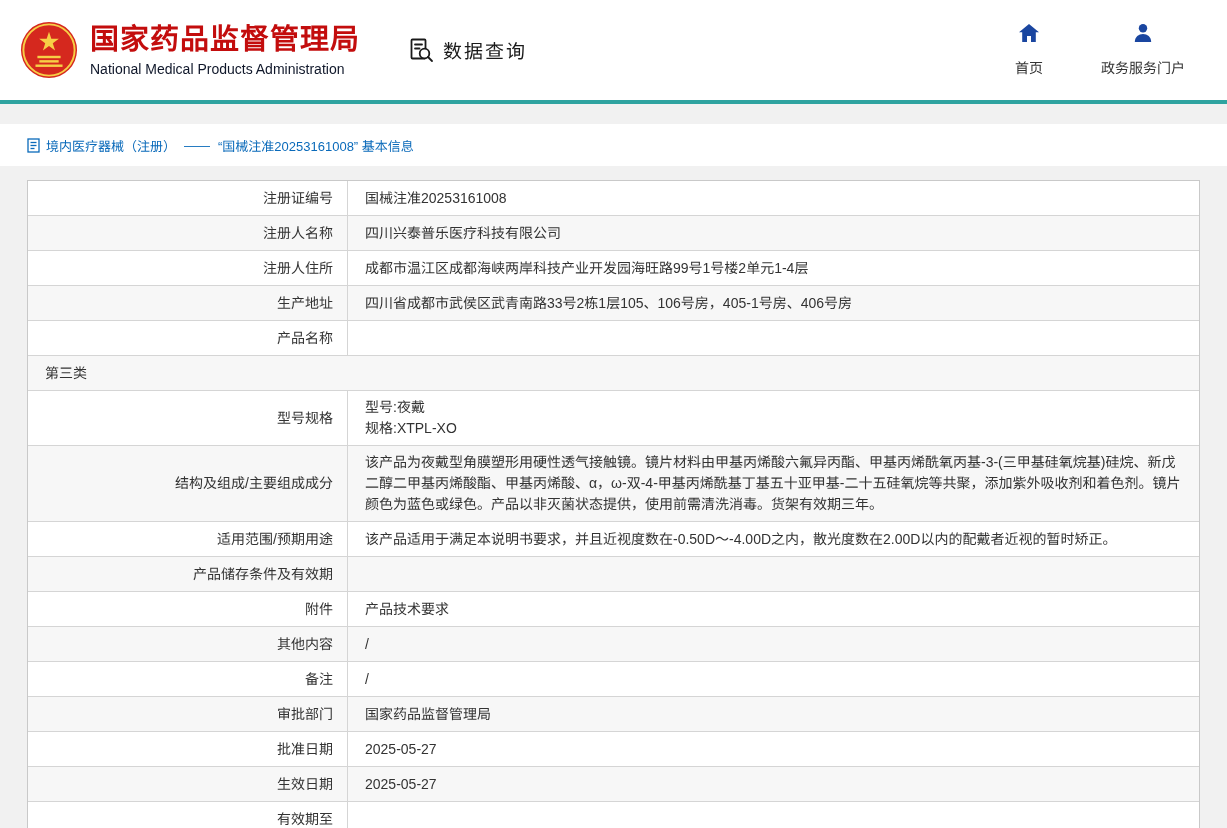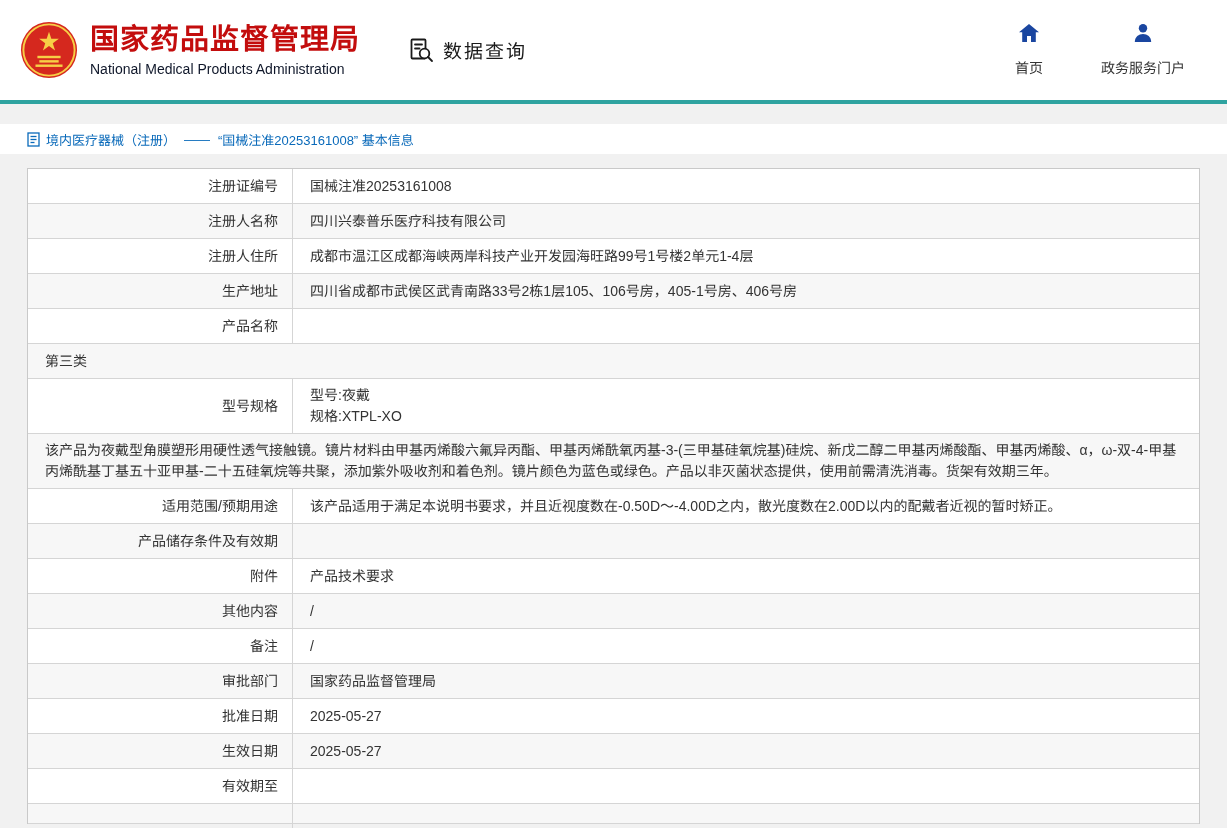--- a/index.html
+++ b/index.html
@@ -25,40 +25,40 @@
     margin-left:48px; font-size:19px; color:#1a1a1a;
     letter-spacing:2px; cursor:pointer; font-weight:500;font-family:Liberation Mono, monospace;
   }
   .header-right { margin-left:auto; display:flex; gap:58px; }
   .nav-item {
     display:flex; flex-direction:column; align-items:center;
     gap:14px; font-size:14px; color:#333; cursor:pointer; white-space:nowrap;
   }
   
   .breadcrumb-bar {
-    margin-top:20px; background:#fff; height:30px;
+    margin-top:20px; background:#fff; height:42px;
     display:flex; align-items:center; gap:6px;
     padding:0 27px; font-size:13px; color:#0a6aba;
   }
   .crumb-link { cursor:pointer; }
   .crumb-sep { color:#0a6aba; margin:0 2px; }
   
   .info-table {
     margin:14px 27px 0; background:#fff;
     border:1px solid #c9c9c9; border-bottom:none;
   }
   .row { display:flex; border-bottom:1px solid #d5d5d5; background:#fff; }
   .row:nth-child(even) { background:#f7f7f7; }
   .cell {
     display:flex; align-items:center;
     font-size:14px; line-height:21px;
     padding:6px 14px; min-height:34px;
   }
   .cell.label {
-    width:265px; flex-shrink:0;
+    width:320px; flex-shrink:0;
     justify-content:flex-end; text-align:right;
     border-right:1px solid #d5d5d5; color:#333;
   }
   .cell.value { flex:1; padding-left:17px; }
   .cell.value span { white-space:pre-line; }
   .row-partial { height:20px; }
   .attachment { cursor:pointer; }
   svg { display:block; }
 </style>
 </head>
@@ -176,20 +176,23 @@
   <div class="row">
     <div class="cell label">
         <span>型号规格</span>
       </div>
     <div class="cell value">
         <span>型号:夜戴
 规格:XTPL-XO</span>
       </div>
   </div>
   <div class="row">
+    <div class="cell label">
+        <span>结构及组成/主要组成成分</span>
+      </div>
     <div class="cell value">
         <span>该产品为夜戴型角膜塑形用硬性透气接触镜。镜片材料由甲基丙烯酸六氟异丙酯、甲基丙烯酰氧丙基-3-(三甲基硅氧烷基)硅烷、新戊二醇二甲基丙烯酸酯、甲基丙烯酸、α，ω-双-4-甲基丙烯酰基丁基五十亚甲基-二十五硅氧烷等共聚，添加紫外吸收剂和着色剂。镜片颜色为蓝色或绿色。产品以非灭菌状态提供，使用前需清洗消毒。货架有效期三年。</span>
       </div>
   </div>
   <div class="row">
     <div class="cell label">
         <span>适用范围/预期用途</span>
       </div>
     <div class="cell value">
         <span>该产品适用于满足本说明书要求，并且近视度数在-0.50D～-4.00D之内，散光度数在2.00D以内的配戴者近视的暂时矫正。</span>

